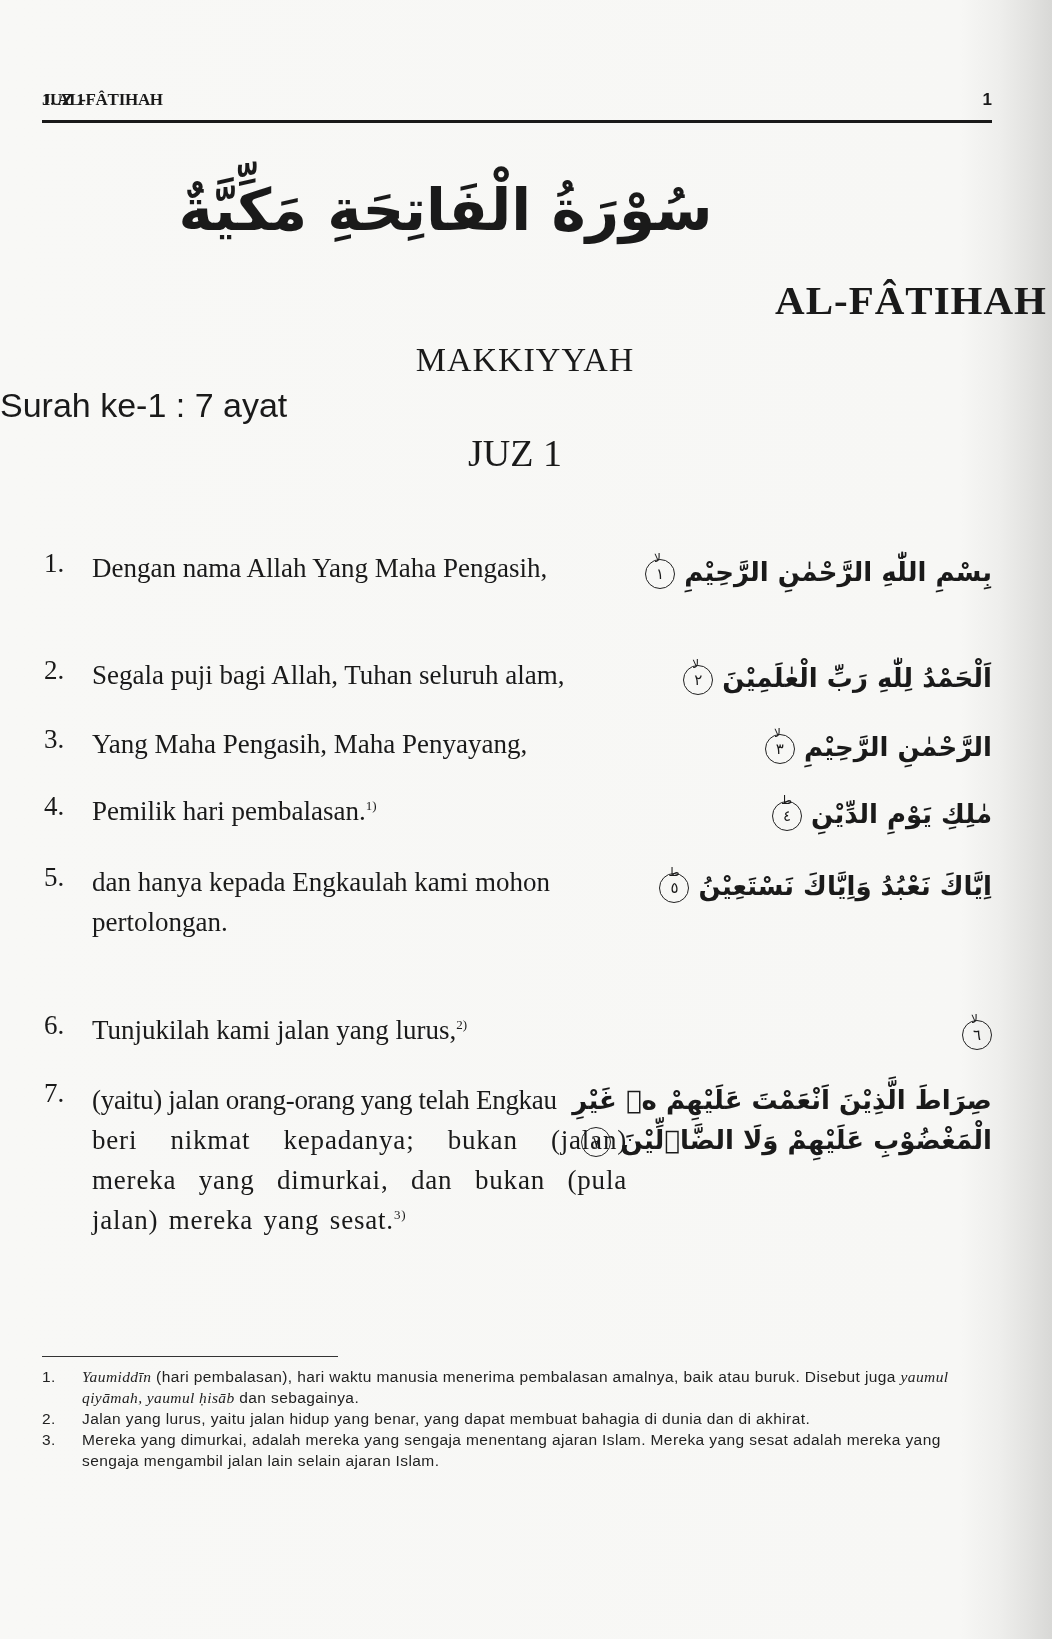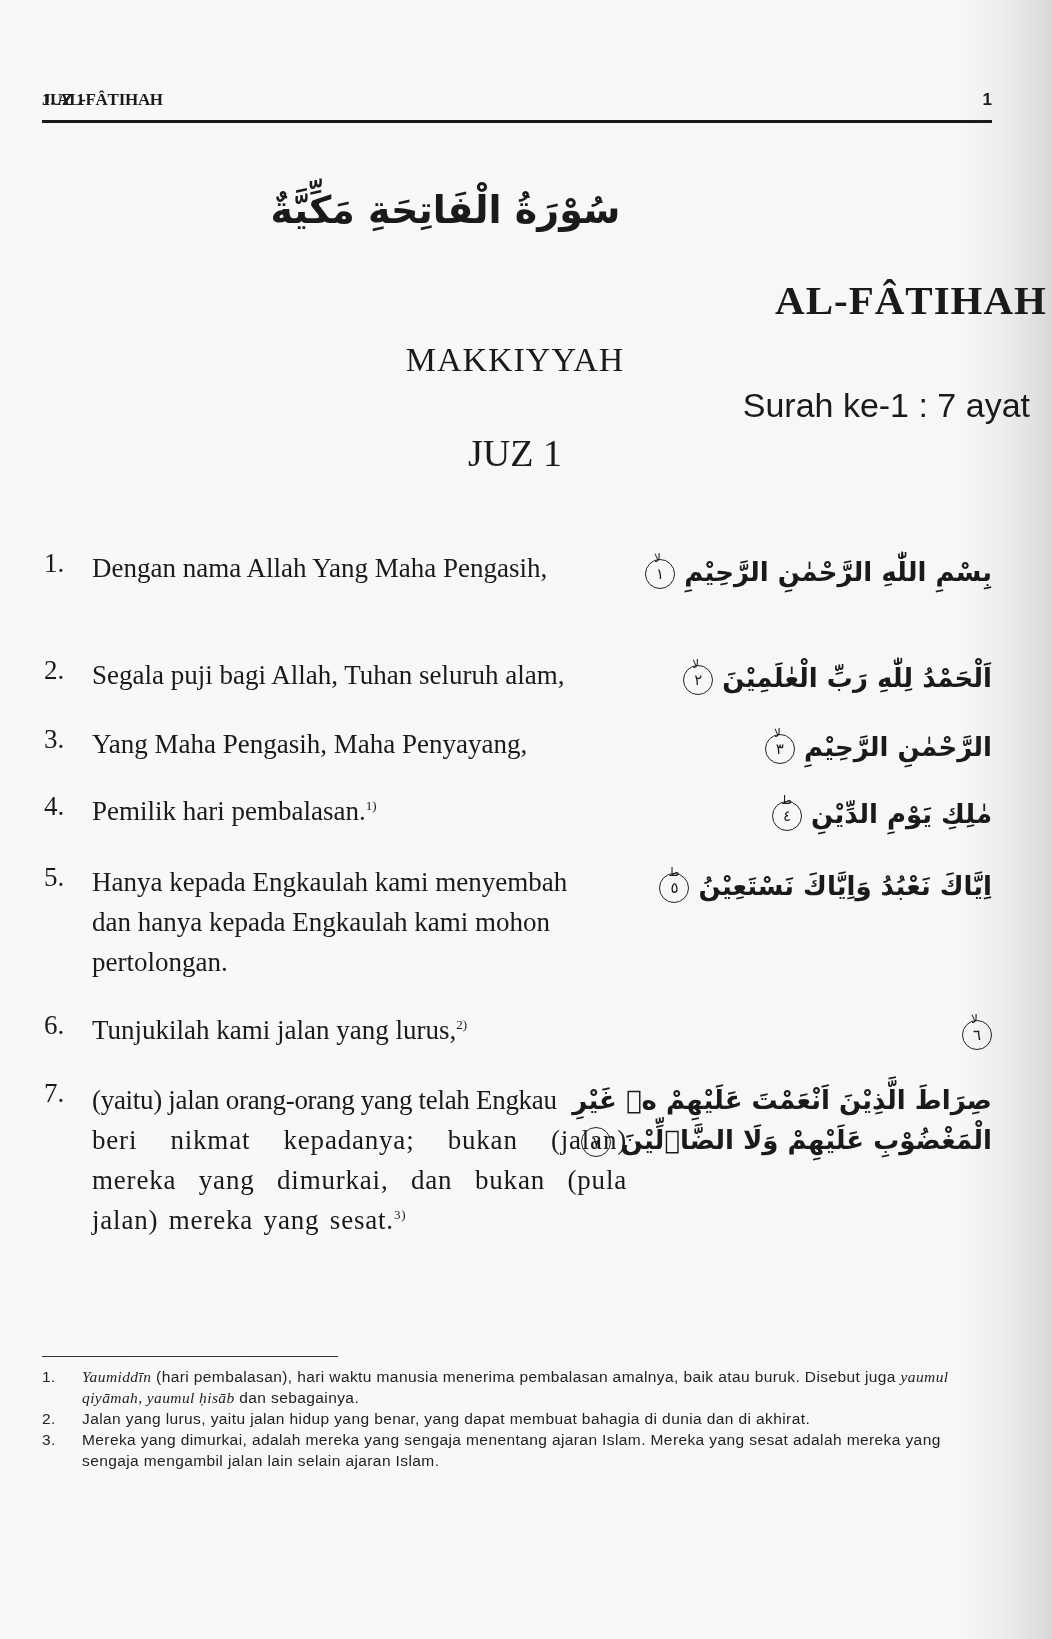--- a/index.html
+++ b/index.html
@@ -11,24 +11,24 @@
     }
     .abs { position: absolute; }
     
     .run-head { left: 42px; top: 90px; width: 950px; height: 24px; font-family: "Liberation Serif", serif; font-weight: bold; font-size: 17px; }
     .run-head .left { position: absolute; left: 0; top: 0; letter-spacing: -0.5px; }
     .run-head .center { position: absolute; left: 0; width: 100%; top: 0; letter-spacing: -0.3px; }
     .run-head .right { position: absolute; right: 0; top: 0; font-family: "Liberation Sans", sans-serif; font-size: 17px; }
     .head-rule { left: 42px; top: 120px; width: 950px; height: 3px; background: #1a1a1a; }
 
     
-    .ar-title { left: 0; width: 891px; top: 170px; text-align: center; font-family: "DejaVu Sans", sans-serif; font-size: 38px; font-weight: bold; direction: rtl; line-height: 80px; }
+    .ar-title { left: 0; width: 891px; top: 170px; text-align: center; font-family: "DejaVu Sans", sans-serif; font-size: 58px; font-weight: bold; direction: rtl; line-height: 80px; }
     .en-title { left: 7px; width: 1040px; top: 272px; text-align: right; font-family: "Liberation Serif", serif; font-weight: bold; font-size: 41px; letter-spacing: 1px; line-height: 56px; }
-    .makki { left: 0; width: 1030px; top: 340px; text-align: center; font-family: "Liberation Serif", serif; font-size: 34px; letter-spacing: 1px; line-height: 40px; }
-    .surah-info { left: 0; width: 1030px; top: 383px; text-align: right; font-family: "Liberation Sans", sans-serif; font-size: 34px; line-height: 44px; }
+    .makki { left: 0; width: 1030px; top: 340px; text-align: center; font-family: "Liberation Serif", serif; font-size: 34px; letter-spacing: 1px; line-height: 40px; padding-left: 10px; }
+    .surah-info { left: 0; width: 1030px; top: 383px; text-align: left; font-family: "Liberation Sans", sans-serif; font-size: 34px; line-height: 44px; }
     .juz-title { left: 0; width: 1030px; top: 430px; text-align: center; font-family: "Liberation Serif", serif; font-size: 38px; line-height: 46px; }
 
     
     .verse-num { font-family: "Liberation Serif", serif; font-size: 27px; width: 40px; }
     .verse-text { font-family: "Liberation Serif", serif; font-size: 27px; line-height: 40px; width: 535px; }
     .verse-text.justify { text-align: justify; text-align-last: left; letter-spacing: 0.8px; word-spacing: 3px; }
     .verse-text sup, .fn-ref { font-size: 13px; vertical-align: super; line-height: 0; }
     .arabic { right: 60px; text-align: right; direction: rtl; font-family: "DejaVu Sans", sans-serif; font-size: 26px; font-weight: bold; line-height: 40px; white-space: nowrap; }
     .ayah-marker { display: inline-block; width: 28px; height: 28px; border: 1.5px solid #222; border-radius: 50%; text-align: center; line-height: 28px; font-size: 15px; font-weight: normal; vertical-align: middle; margin-left: 4px; direction: ltr; position: relative; }
     .pause-sign { position: absolute; top: -16px; left: 8px; font-size: 12px; font-weight: normal; }
@@ -87,21 +87,20 @@
 <div class="abs verse-text" style="left:92px; top:791px;">
   <div><span>Pemilik hari pembalasan.</span><sup>1)</sup></div>
 </div>
 <div class="abs arabic" style="top:794px;">
   <span>مٰلِكِ يَوْمِ الدِّيْنِ</span>
   <span class="ayah-marker"><span class="pause-sign">ط</span><span>٤</span></span>
 </div>
 
 <div class="abs verse-num" style="left:44px; top:862px;">5.</div>
 <div class="abs verse-text" style="left:92px; top:862px;">
-  <div>Hanya kepada Engkaulah kami menyembah</div>
   <div>dan hanya kepada Engkaulah kami mohon</div>
   <div>pertolongan.</div>
 </div>
 <div class="abs arabic" style="top:866px;">
   <span>اِيَّاكَ نَعْبُدُ وَاِيَّاكَ نَسْتَعِيْنُ</span>
   <span class="ayah-marker"><span class="pause-sign">ط</span><span>٥</span></span>
 </div>
 
 <div class="abs verse-num" style="left:44px; top:1010px;">6.</div>
 <div class="abs verse-text" style="left:92px; top:1010px;">

